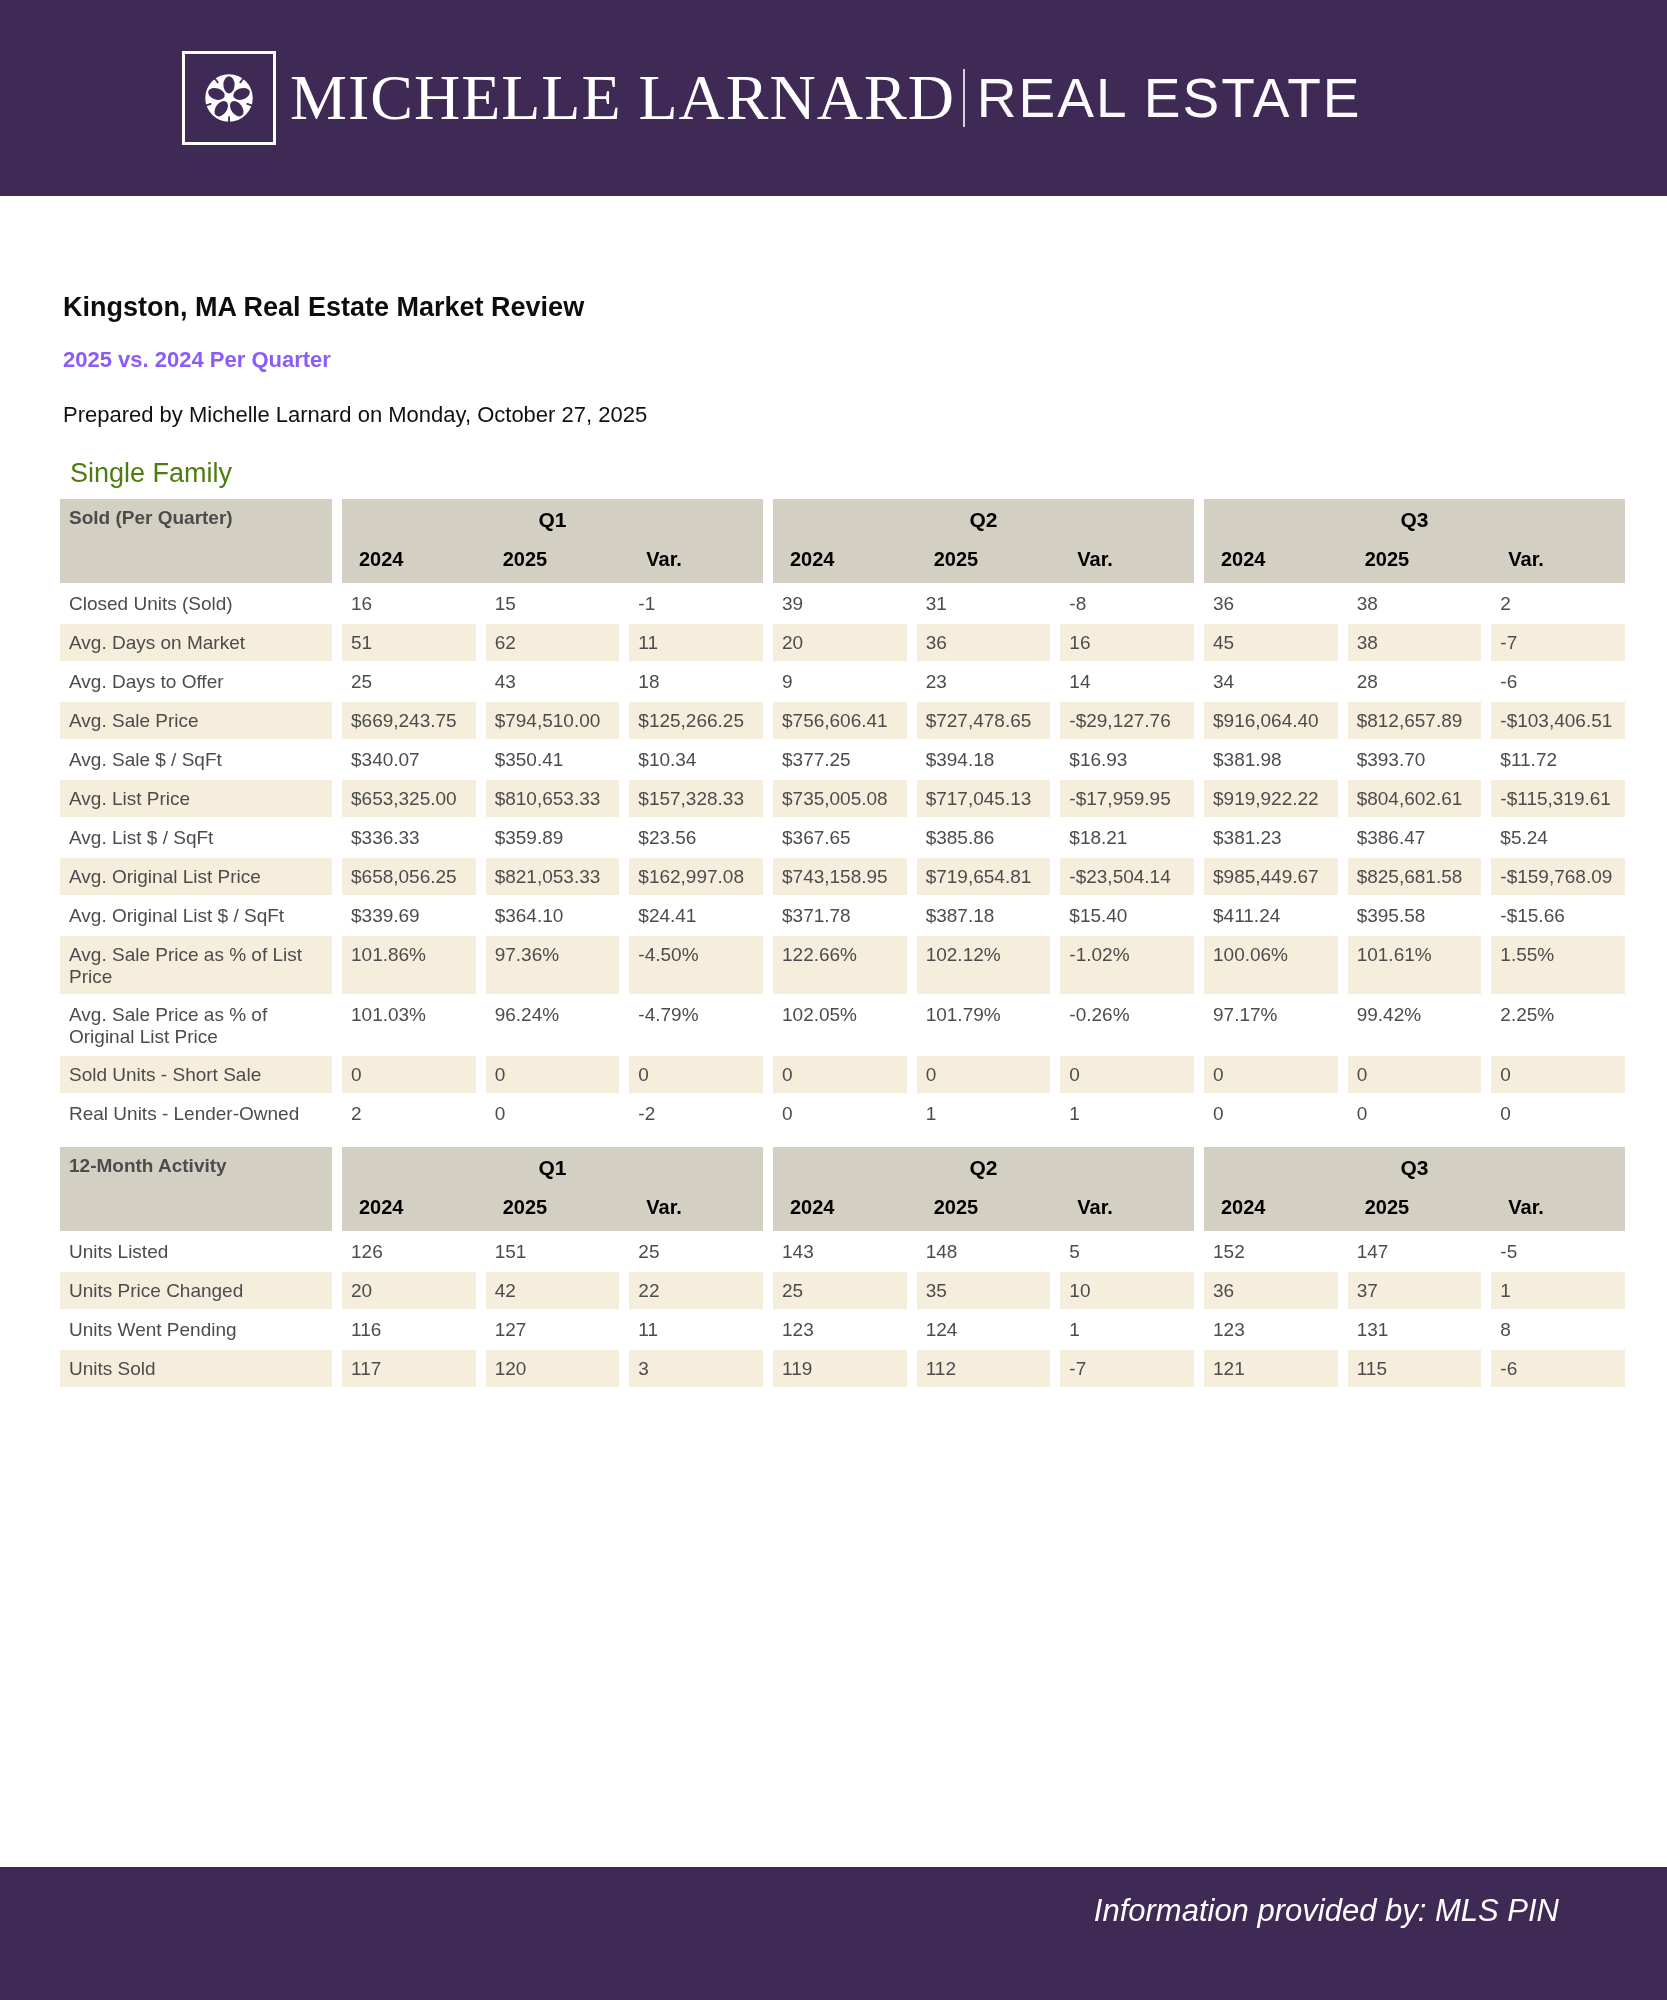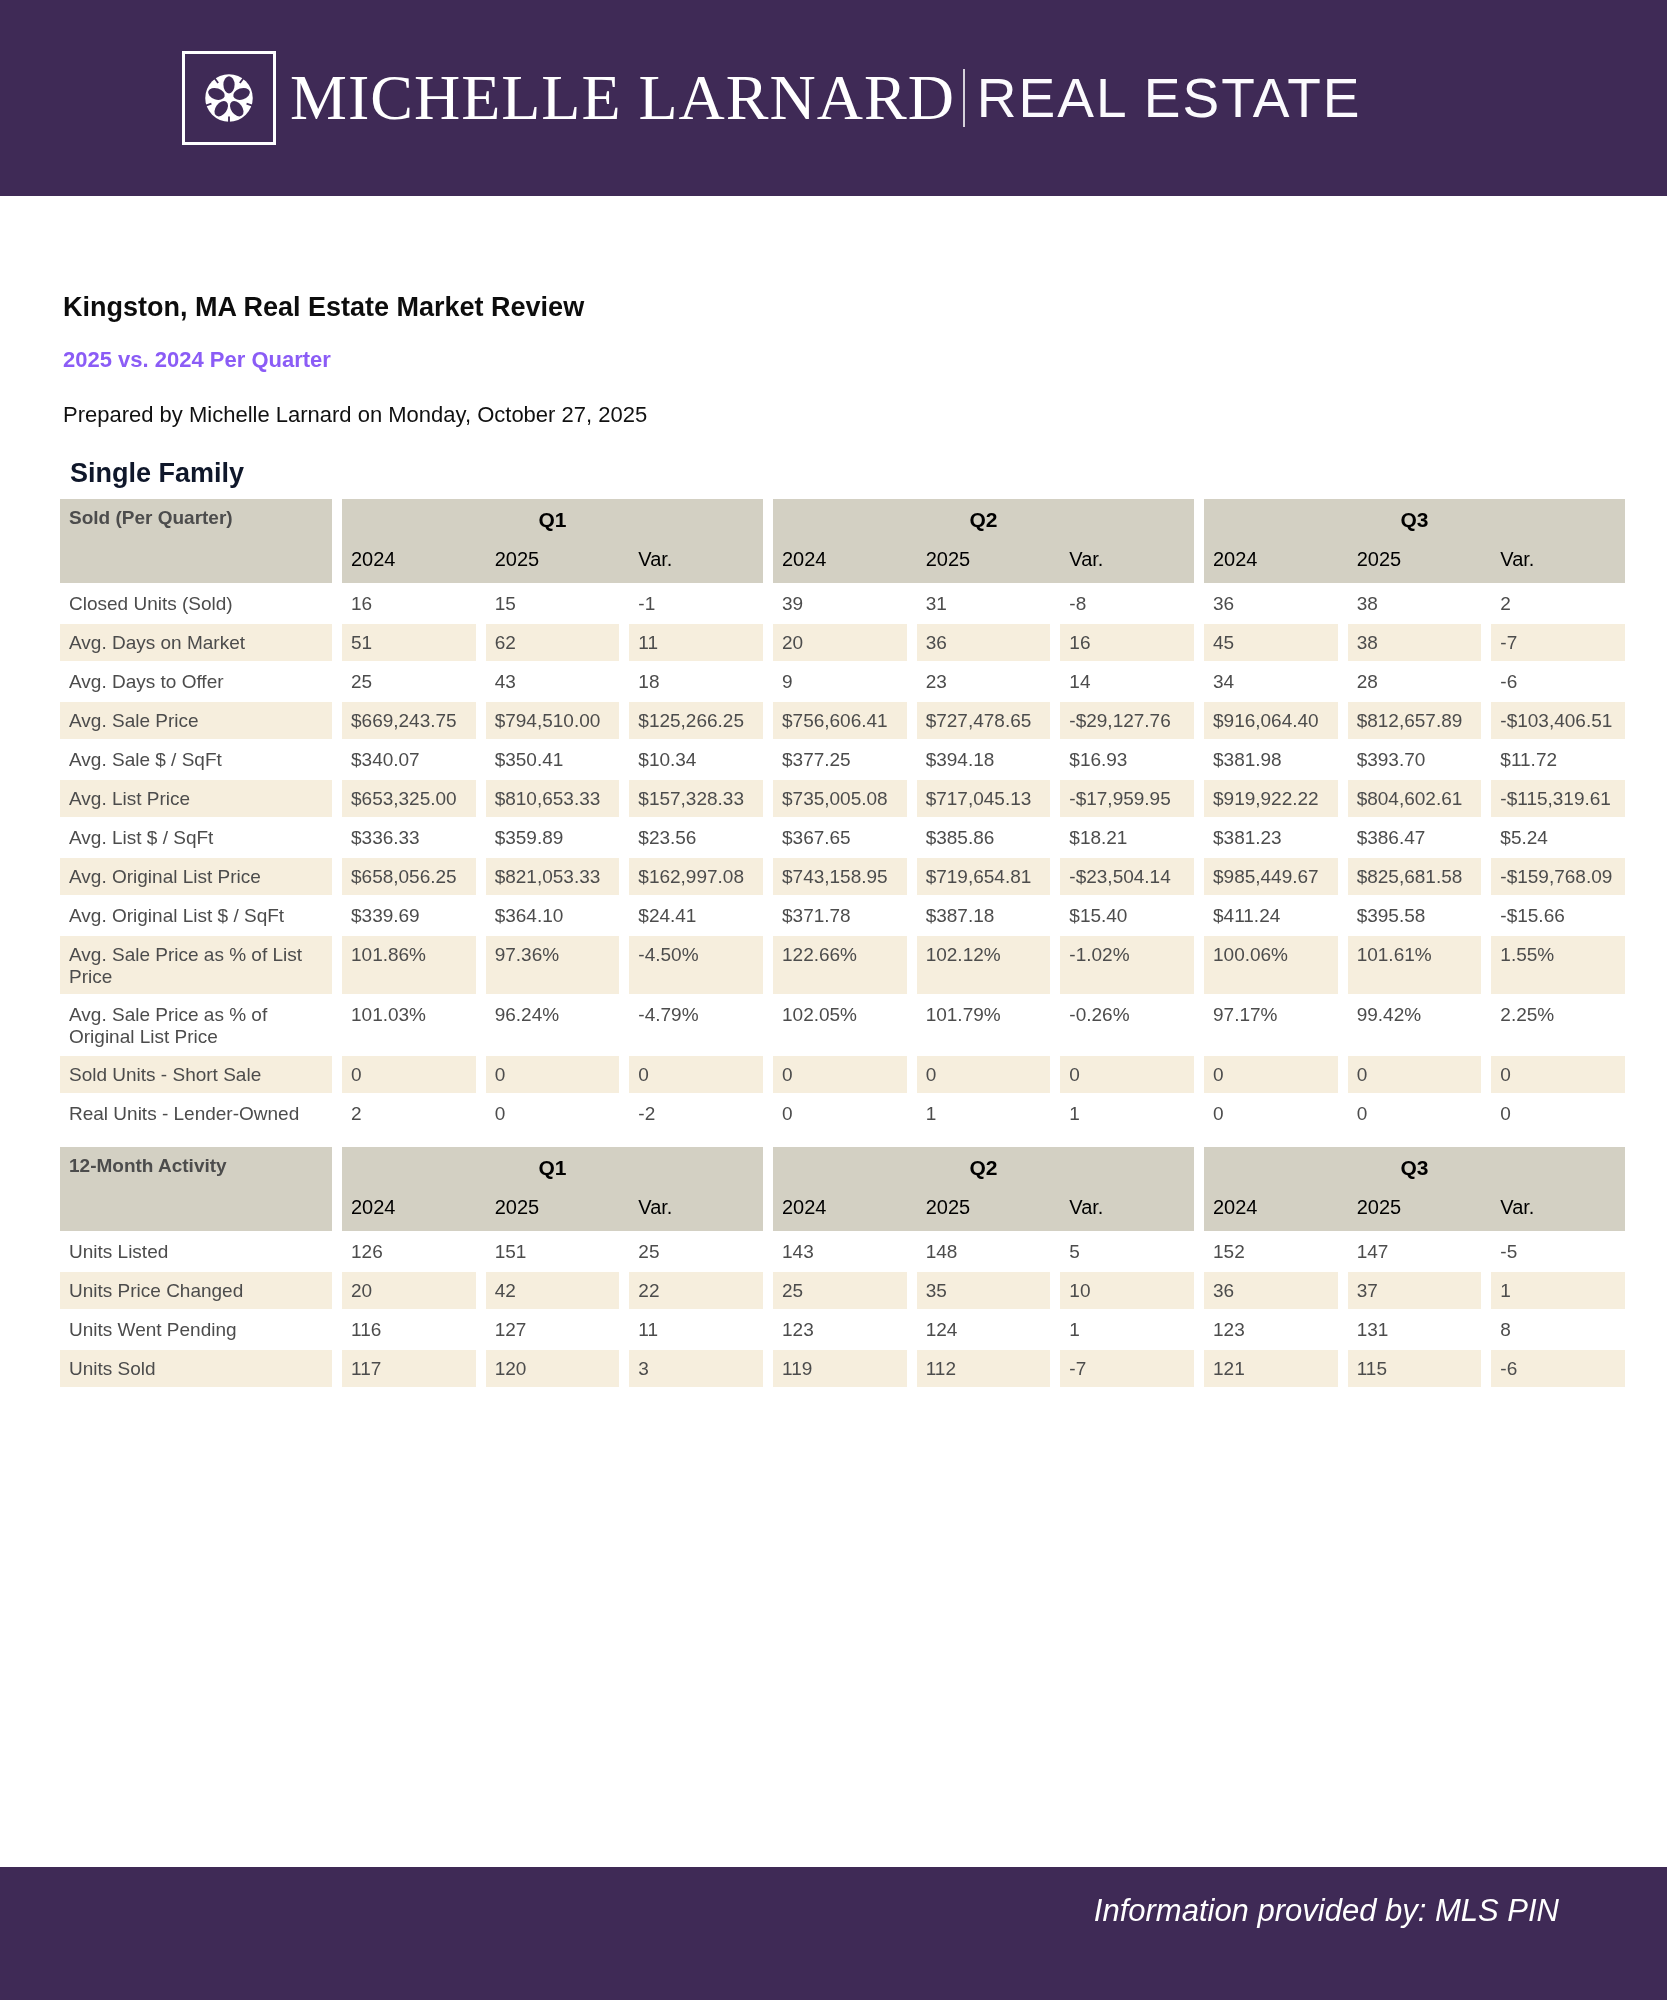--- a/index.html
+++ b/index.html
@@ -14,30 +14,30 @@
   .brand-name { font-family:"Liberation Serif", serif; font-size:64px; color:#fff; letter-spacing:1px; white-space:nowrap; margin-left:14px; }
   .brand-divider { width:2px; height:58px; background:rgba(255,255,255,.78); margin:0 12px 0 8px; }
   .brand-suffix { font-size:55px; color:#fbfafd; letter-spacing:2px; white-space:nowrap; font-weight:400; }
 
   
   .page-title { margin:205px 0 0 88px; font-size:60px; line-height:1; font-weight:bold; color:var(--title-purple,#4b3266); }
   .meta { margin:96px 0 0 63px; }
   .report-title { font-size:27px; font-weight:bold; color:#0d0d0d; }
   .report-subtitle { font-size:22px; font-weight:bold; color:#8b5cf6; margin-top:24px; }
   .prepared { font-size:22px; color:#111; margin-top:29px; font-weight:400; }
-  .section-title { margin:30px 0 10px 70px; font-size:27px; font-weight:bold; color:#0f172a; }
+  .section-title { margin:30px 0 10px 70px; font-size:27px; font-weight:normal; color:#4d7c0f; }
 
   
   .mtable { display:grid; grid-template-columns:272px repeat(9,1fr); gap:2px 10px; width:1565px; margin-left:60px; }
   .head-cell { background:var(--table-header-bg,#d3d0c3); }
   .head-label { font-weight:bold; font-size:20px; color:#000; padding:10px 10px; min-height:84px; }
   .group-head { grid-column:span 3; min-height:84px; padding-top:9px; }
   .q-title { text-align:center; font-weight:bold; font-size:21px; color:#000; }
   .year-row { display:grid; grid-template-columns:repeat(3,1fr); gap:10px; margin-top:16px; }
-  .year-row span { font-weight:normal; font-size:20px; color:#000; padding-left:9px; }
+  .year-row span { font-weight:bold; font-size:20px; color:#000; padding-left:17px; }
   .cell { font-size:19px; color:#4c4c4c; padding:8px 9px 6px; min-height:37px; }
   .stripe { background:var(--row-stripe-bg,#f6eedd); }
   .activity-mount { margin-top:15px; }
 
   
   .footbar { position:absolute; left:0; bottom:0; width:100%; height:133px; background:var(--brand-purple,#3f2a56); display:flex; justify-content:flex-end; padding:26px 108px 0 0; }
   .footbar span { font-style:italic; font-size:31px; color:#fff; }
 </style>
 </head>
 <body>

